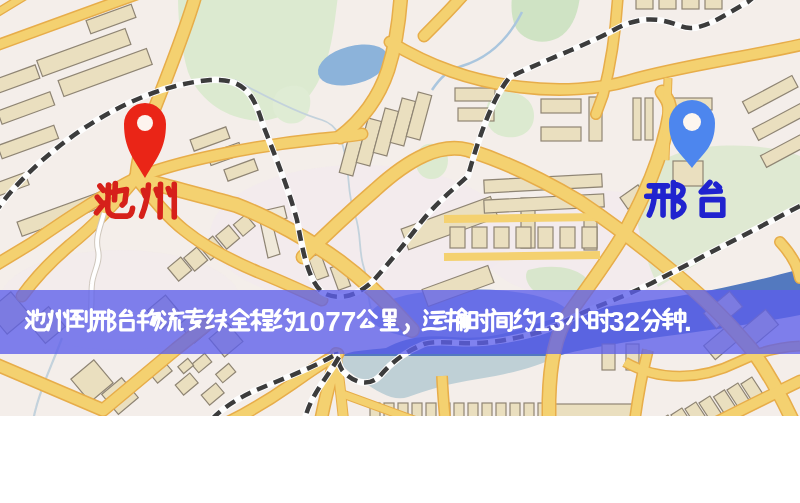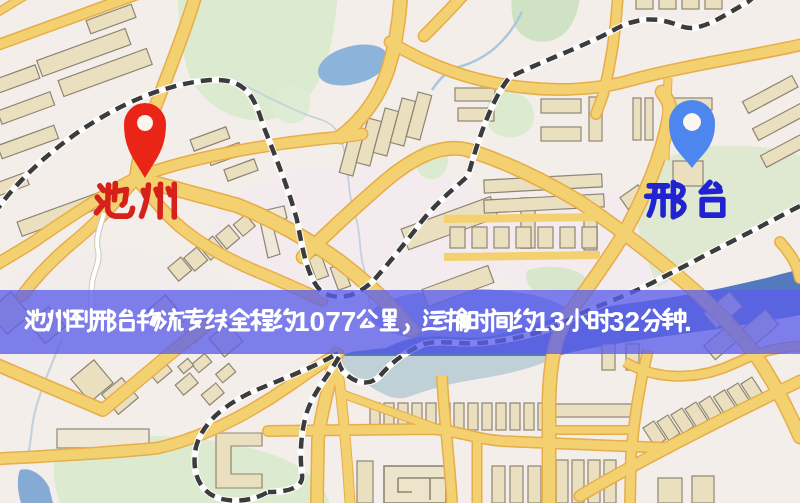--- a/index.html
+++ b/index.html
@@ -1,16 +1,16 @@
 <!DOCTYPE html>
 <html><head>
 <meta charset="utf-8">
 <style>
   html,body{margin:0;padding:0;font-family:"Liberation Sans",sans-serif;}
-  #wrap{width:800px;height:503px;overflow:hidden;position:relative;background:#be185d;}
+  #wrap{width:800px;height:416px;overflow:hidden;position:relative;background:#be185d;}
   svg{filter:blur(0.5px);}
 </style>
 </head>
 <body>
 <div id="wrap">
 <svg width="800" height="503" viewBox="0 0 800 503">
 <defs>
 <path id="gchi" d="M16,14 L24,24 M10,40 L18,50 M8,76 Q16,66 26,54 M34,30 L78,22 L74,52 L68,58 M52,8 L50,46 M36,12 L34,64 Q34,82 52,84 L80,84 Q90,82 92,66" fill="none"></path>
 <path id="gzhou" d="M10,24 L15,38 M40,22 L45,36 M68,20 L73,34 M22,12 Q20,50 6,84 M50,10 L49,86 M82,10 L82,86" fill="none"></path>
 <path id="gdao" d="M8,12 L52,12 M37,14 L18,32 M24,23 L40,34 M8,42 L52,42 M30,43 L30,68 M6,70 L54,70 M66,14 L66,52 M86,6 L86,74 Q86,86 74,88" fill="none"></path>

